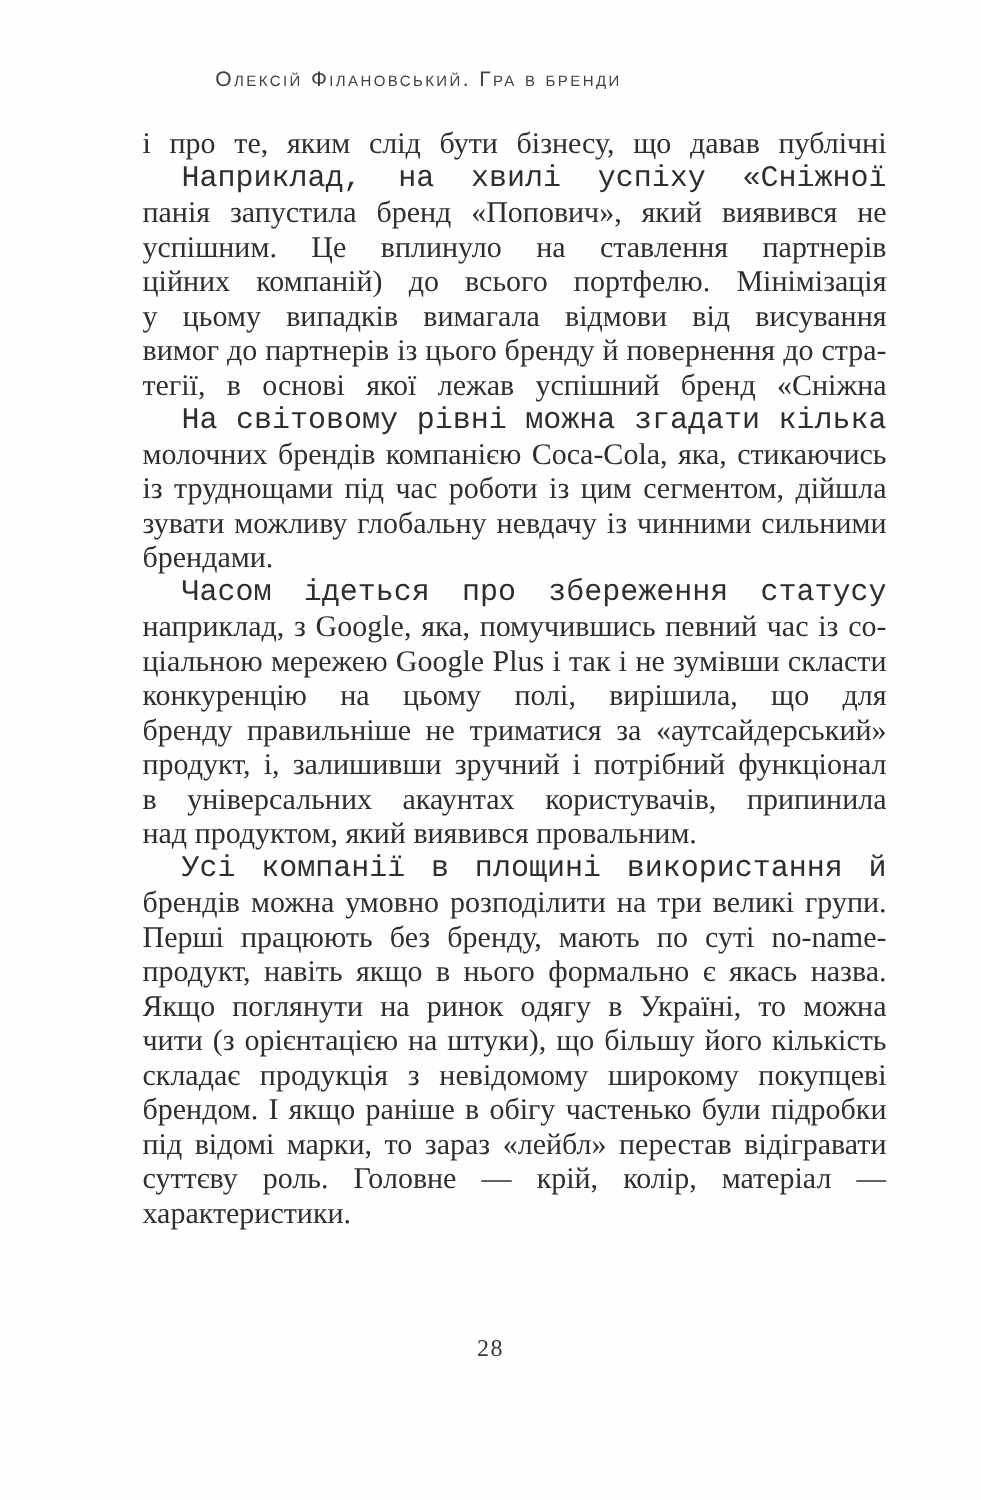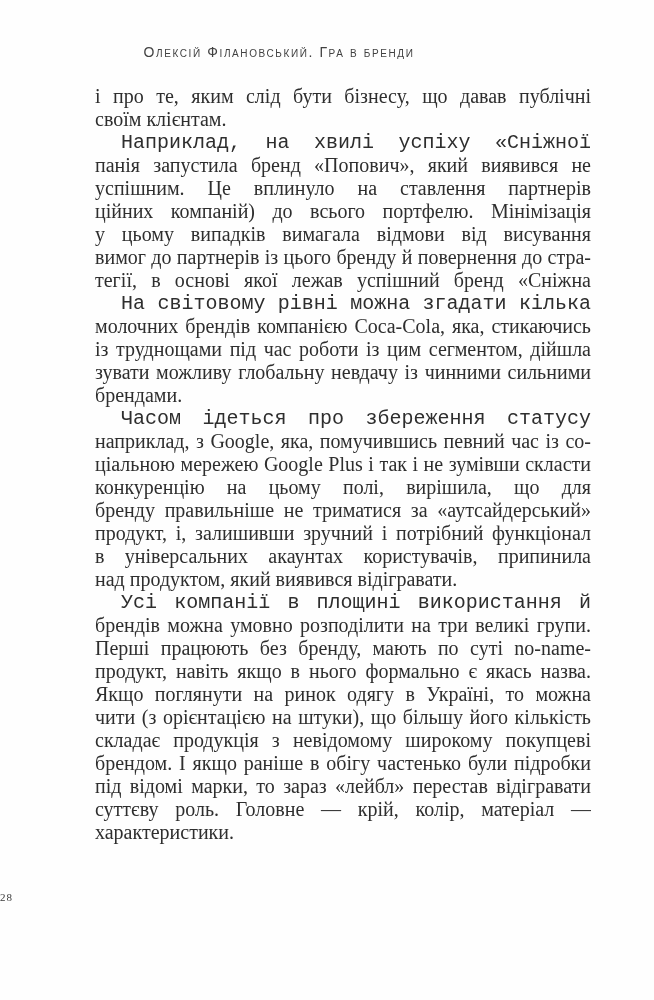--- a/index.html
+++ b/index.html
@@ -47,56 +47,55 @@
   }
   .line.indent {
     text-indent: 26px;
     font-family: Liberation Mono, monospace;
   }
   .page-number {
     position: absolute;
     top: 891px;
     left: 0;
     width: 654px;
-    text-align: left;
-    font-size: 11px;
+    text-align: center;
+    font-size: 16px;
     letter-spacing: 1px;
     color: #383838;
     font-feature-settings: "onum";
   }
 </style>
 </head>
 <body>
 
 <div class="page">
   <div class="running-header">Олексій Філановський. Гра в бренди</div>
 
   <div class="text-block" id="text-block">
       <div class="line">і про те, яким слід бути бізнесу, що давав публічні обіцянки</div>
-      <div class="line last">своїм клієнтам.</div>
       <div class="line indent">Наприклад, на хвилі успіху «Сніжної панди» наша ком-</div>
       <div class="line">панія запустила бренд «Попович», який виявився не надто</div>
       <div class="line">успішним. Це вплинуло на ставлення партнерів (дистрибу-</div>
       <div class="line">ційних компаній) до всього портфелю. Мінімізація ризиків</div>
       <div class="line">у цьому випадків вимагала відмови від висування серйозних</div>
       <div class="line">вимог до партнерів із цього бренду й повернення до стра-</div>
       <div class="line last">тегії, в основі якої лежав успішний бренд «Сніжна панда».</div>
       <div class="line indent">На світовому рівні можна згадати кілька спроб запуску</div>
       <div class="line">молочних брендів компанією Coca-Cola, яка, стикаючись</div>
       <div class="line">із труднощами під час роботи із цим сегментом, дійшла</div>
       <div class="line">зувати можливу глобальну невдачу із чинними сильними</div>
       <div class="line last">брендами.</div>
       <div class="line indent">Часом ідеться про збереження статусу компанії, як було,</div>
       <div class="line">наприклад, з Google, яка, помучившись певний час із со-</div>
       <div class="line">ціальною мережею Google Plus і так і не зумівши скласти</div>
       <div class="line">конкуренцію на цьому полі, вирішила, що для глобального</div>
       <div class="line">бренду правильніше не триматися за «аутсайдерський»</div>
       <div class="line">продукт, і, залишивши зручний і потрібний функціонал</div>
       <div class="line">в універсальних акаунтах користувачів, припинила роботу</div>
-      <div class="line last">над продуктом, який виявився відігравати.</div>
+      <div class="line last">над продуктом, який виявився провальним.</div>
       <div class="line indent">Усі компанії в площині використання й створення</div>
       <div class="line">брендів можна умовно розподілити на три великі групи.</div>
       <div class="line">Перші працюють без бренду, мають по суті no-name-</div>
       <div class="line">продукт, навіть якщо в нього формально є якась назва.</div>
       <div class="line">Якщо поглянути на ринок одягу в Україні, то можна поба-</div>
       <div class="line">чити (з орієнтацією на штуки), що більшу його кількість</div>
       <div class="line">складає продукція з невідомому широкому покупцеві</div>
       <div class="line">брендом. І якщо раніше в обігу частенько були підробки</div>
       <div class="line">під відомі марки, то зараз «лейбл» перестав відігравати</div>
       <div class="line">суттєву роль. Головне — крій, колір, матеріал — споживчі</div>

